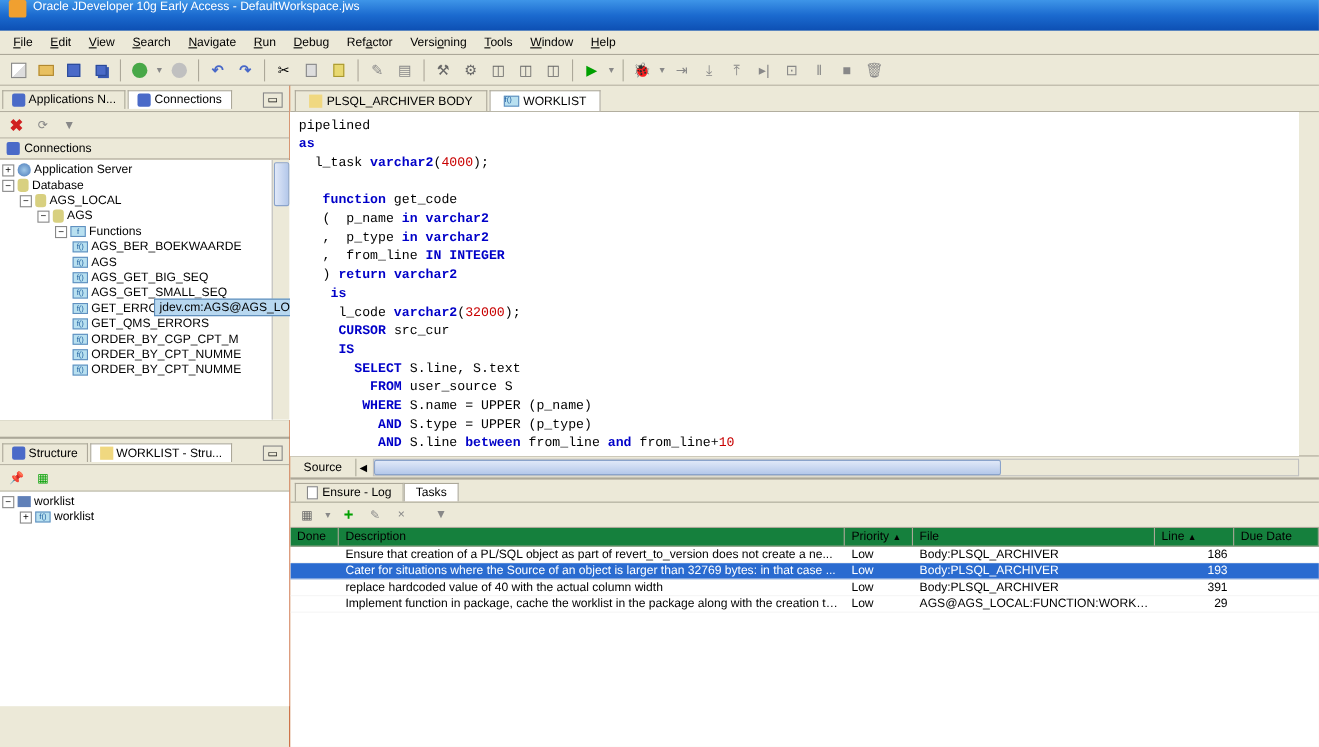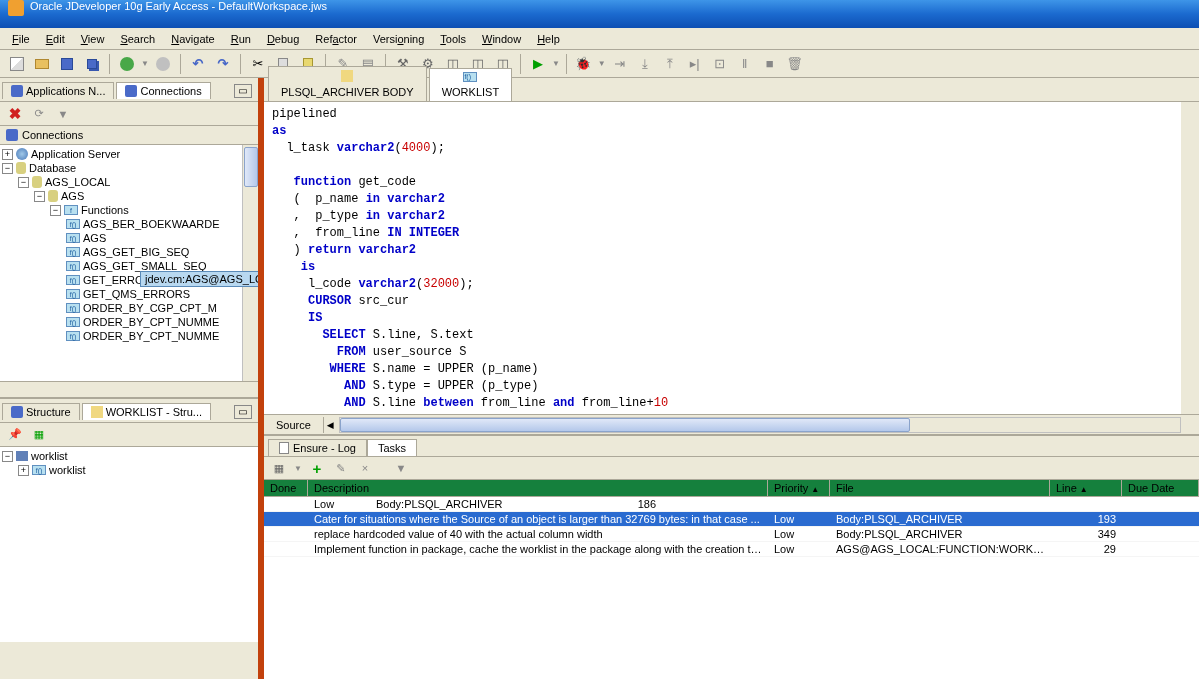--- a/index.html
+++ b/index.html
@@ -14,21 +14,21 @@
 .menubar span { padding: 2px 8px; cursor: default; }
 .menubar span u { text-decoration: underline; }
 
 
 .toolbar { background: #ece9d8; height: 28px; display: flex; align-items: center; padding: 2px 6px; border-bottom: 1px solid #aca899; gap: 3px; }
 .tool-btn { width: 22px; height: 22px; border: 1px solid transparent; display: flex; align-items: center; justify-content: center; border-radius: 2px; font-size: 13px; }
 .tool-sep { width: 1px; height: 20px; background: #aca899; margin: 0 3px; }
 
 
 .main { display: flex; height: 601px; }
-.left-panel { width: 264px; display: flex; flex-direction: column; border-right: 6px solid #c2410c; }
+.left-panel { width: 264px; display: flex; flex-direction: column; border-right: 1px solid #c2410c; }
 .right-panel { flex: 1; display: flex; flex-direction: column; }
 
 
 .panel-tabs { height: 24px; display: flex; align-items: center; background: #ece9d8; padding: 2px 2px 0; border-bottom: 1px solid #aca899; }
 .panel-tab { background: #ece9d8; border: 1px solid #aca899; border-bottom: none; padding: 2px 8px; margin-right: 2px; font-size: 11px; display: flex; align-items: center; gap: 3px; cursor: default; }
 .panel-tab.active { background: #fff; }
 .panel-tab .tab-icon { width: 12px; height: 12px; display: inline-block; }
 .panel-min { width: 18px; height: 14px; border: 1px solid #888; margin-left: auto; margin-right: 4px; font-size: 10px; display: flex; align-items: center; justify-content: center; }
 
 
@@ -50,21 +50,21 @@
 
 
 .tooltip { position: absolute; background: #b8d8f0; border: 1px solid #5a8ab8; padding: 1px 4px; font-size: 11px; z-index: 100; }
 
 
 .structure-panel { height: 245px; border-top: 2px solid #aca899; display: flex; flex-direction: column; }
 .structure-tree { flex: 1; background: white; overflow: auto; padding: 2px; }
 
 
 .editor-tabs { height: 24px; background: #ece9d8; display: flex; align-items: flex-end; padding: 2px 4px 0; border-bottom: 1px solid #aca899; }
-.editor-tab { background: #ece9d8; border: 1px solid #aca899; border-bottom: none; padding: 3px 12px; margin-right: 2px; font-size: 11px; display: flex; align-items: center; gap: 4px; cursor: default; flex-direction: column; }
+.editor-tab { background: #ece9d8; border: 1px solid #aca899; border-bottom: none; padding: 3px 12px; margin-right: 2px; font-size: 11px; display: flex; align-items: center; gap: 4px; cursor: default; }
 .editor-tab.active { background: white; }
 
 
 .editor { flex: 1; display: flex; overflow: hidden; }
 .code-area { flex: 1; background: white; font-family: 'Courier New', monospace; font-size: 12px; padding: 4px 8px; overflow: auto; white-space: pre; line-height: 17px; border-right: 18px solid #ece9d8; }
 .kw-blue { color: #0000c8; font-weight: bold; }
 .kw-num { color: #c80000; }
 .kw-teal { color: #008080; font-weight: bold; }
 
 
@@ -403,39 +403,40 @@
       <div class="tasks-header">
         <div class="col-done">Done</div>
         <div class="col-desc">Description</div>
         <div class="col-prio"><span>Priority</span> <span style="font-size:8px">▲</span></div>
         <div class="col-file">File</div>
         <div class="col-line" style="text-align:left"><span>Line</span> <span style="font-size:8px">▲</span></div>
         <div class="col-due">Due Date</div>
       </div>
       <div class="tasks-row">
         <div class="col-done"></div>
+          <div class="col-desc">Ensure that creation of a PL/SQL object as part of revert_to_version does not create a ne...</div>
           <div class="col-prio">Low</div>
           <div class="col-file">Body:PLSQL_ARCHIVER</div>
           <div class="col-line">186</div>
           <div class="col-due"></div>
       </div>
       <div class="tasks-row selected">
         <div class="col-done"></div>
           <div class="col-desc">Cater for situations where the Source of an object is larger than 32769 bytes: in that case ...</div>
           <div class="col-prio">Low</div>
           <div class="col-file">Body:PLSQL_ARCHIVER</div>
           <div class="col-line">193</div>
           <div class="col-due"></div>
       </div>
       <div class="tasks-row">
         <div class="col-done"></div>
           <div class="col-desc">replace hardcoded value of 40 with the actual column width</div>
           <div class="col-prio">Low</div>
           <div class="col-file">Body:PLSQL_ARCHIVER</div>
-          <div class="col-line">349</div>
+          <div class="col-line">391</div>
           <div class="col-due"></div>
       </div>
       <div class="tasks-row">
         <div class="col-done"></div>
           <div class="col-desc">Implement function in package, cache the worklist in the package along with the creation ti...</div>
           <div class="col-prio">Low</div>
           <div class="col-file">AGS@AGS_LOCAL:FUNCTION:WORKLIST</div>
           <div class="col-line">29</div>
           <div class="col-due"></div>
       </div>

